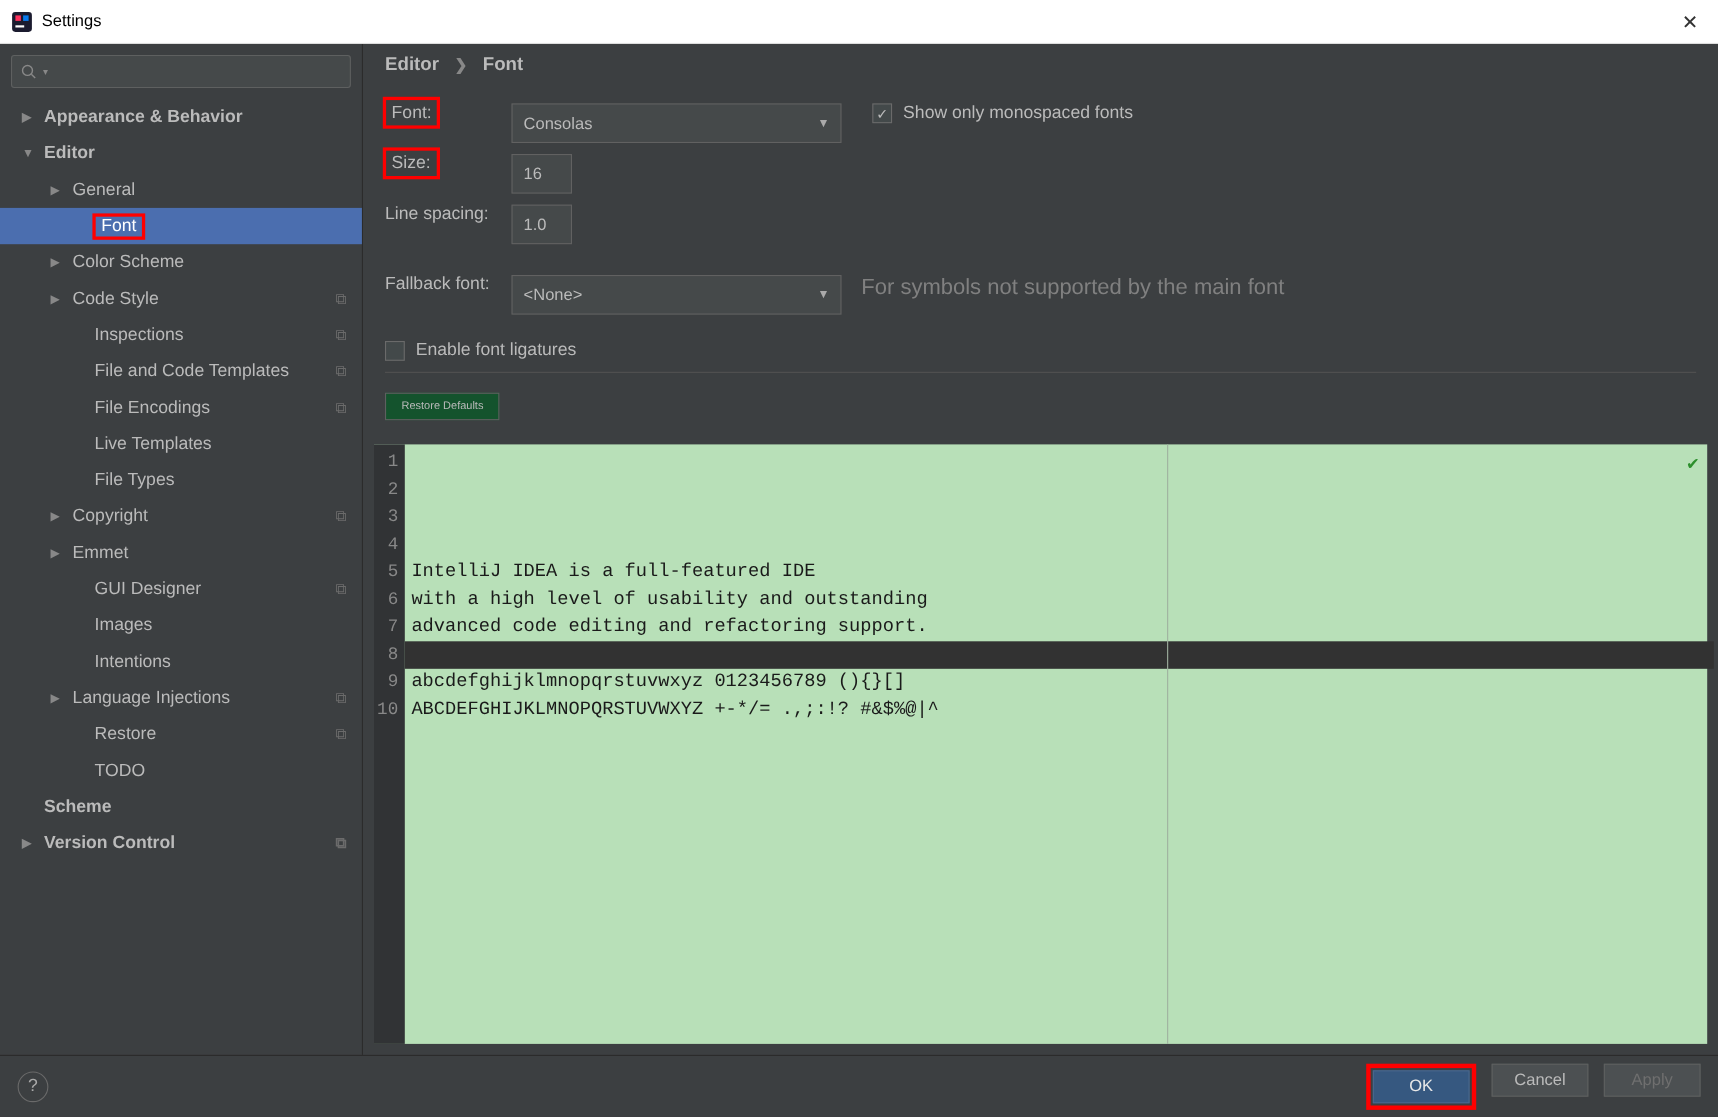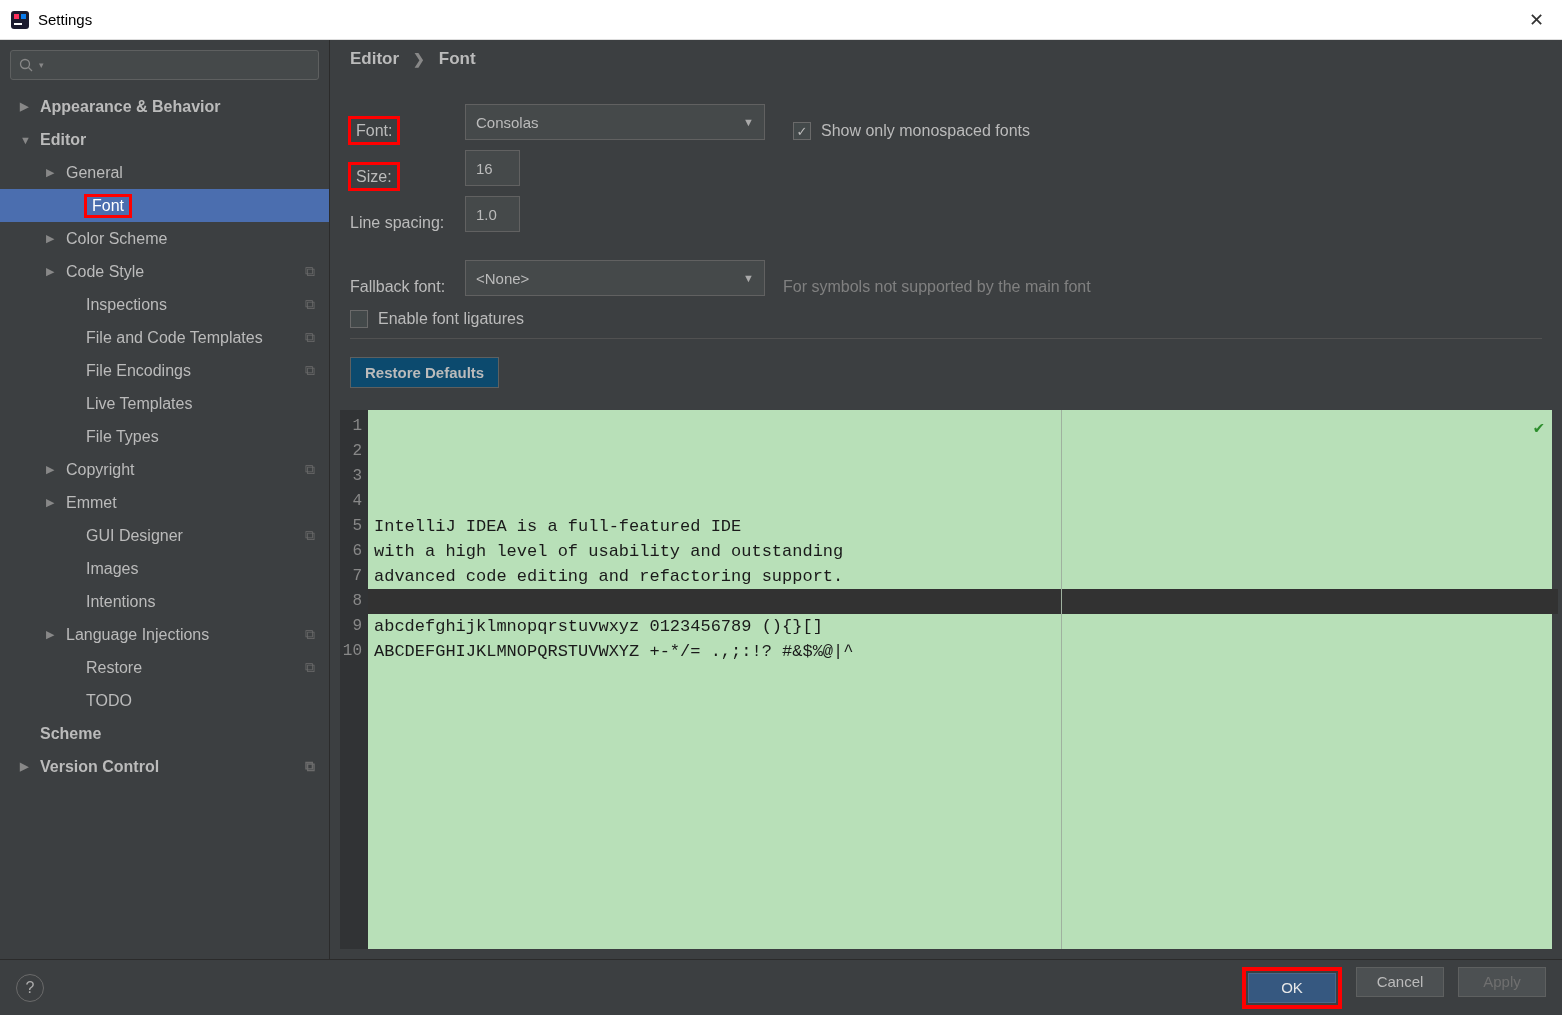--- a/index.html
+++ b/index.html
@@ -108,21 +108,21 @@
   font-weight:600;
   color:#bbbbbb;
   gap:14px;
 }
 .breadcrumb .sep { color:#888; font-size:14px; }
 .form-area {
   padding: 20px 20px 10px 20px;
 }
 .form-row {
   display:flex;
-  align-items:flex-end;
+  align-items:flex-start;
   height:46px;
 }
 .form-label {
   width:115px;
   color:#bbbbbb;
   font-size:16px;
 }
 .text-input, .select-input {
   background:#45494a;
   border:1px solid #616161;
@@ -147,31 +147,30 @@
   font-size:16px;
 }
 .checkbox {
   width:18px; height:18px;
   background:#43494a;
   border:1px solid #6a6a6a;
   display:inline-flex;
   align-items:center; justify-content:center;
   font-size:13px; color:#bbbbbb;
 }
-.hint { color:#808080; font-size:16px; margin-left:18px;}
+.hint { color:#808080; font-size:20px; margin-left:18px;}
 .divider { height:1px; background:#515151; margin:10px 0; }
 .restore-btn {
-  background:#0c4a6e;
+  background:#14532d;
   border:1px solid #5e6060;
   color:#bbbbbb;
   padding:6px 14px;
-  font-size:15px;
+  font-size:10px;
   cursor:pointer;
   margin: 8px 0 12px 0;
-  font-weight: bold;
 }
 .preview {
   flex:1;
   margin: 0 10px 10px 10px;
   display:flex;
   min-height:0;
   background:#b8e0b8;
   position:relative;
   font-family:"Consolas","Courier New",monospace;
 }

